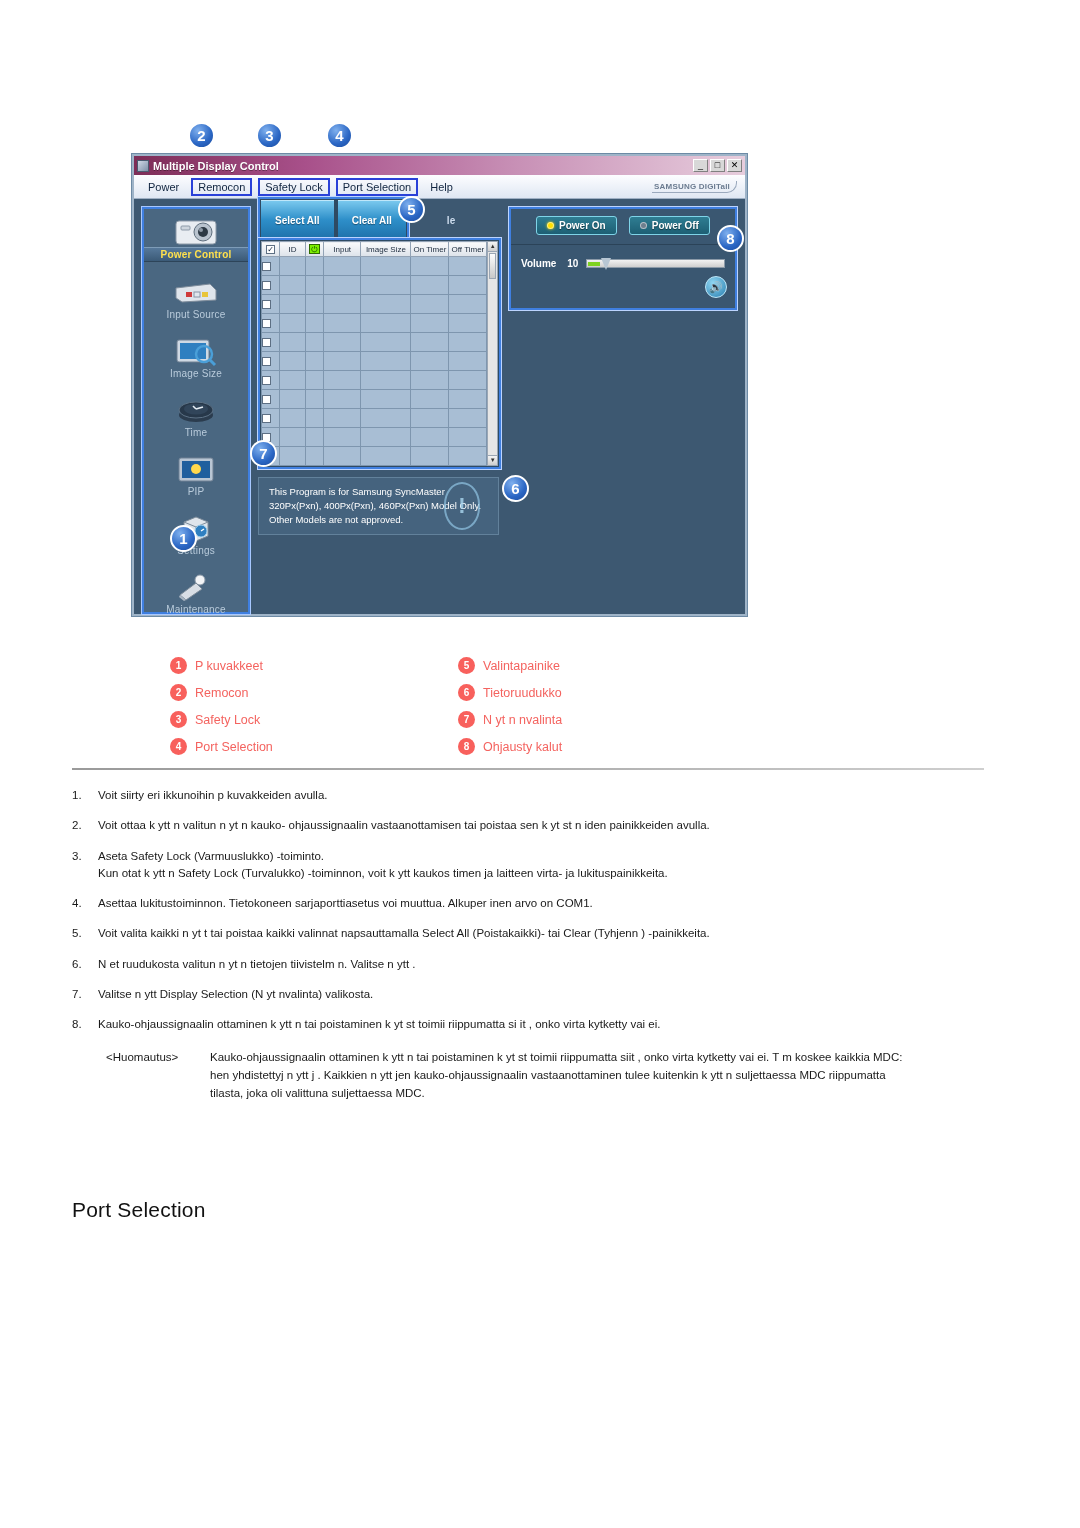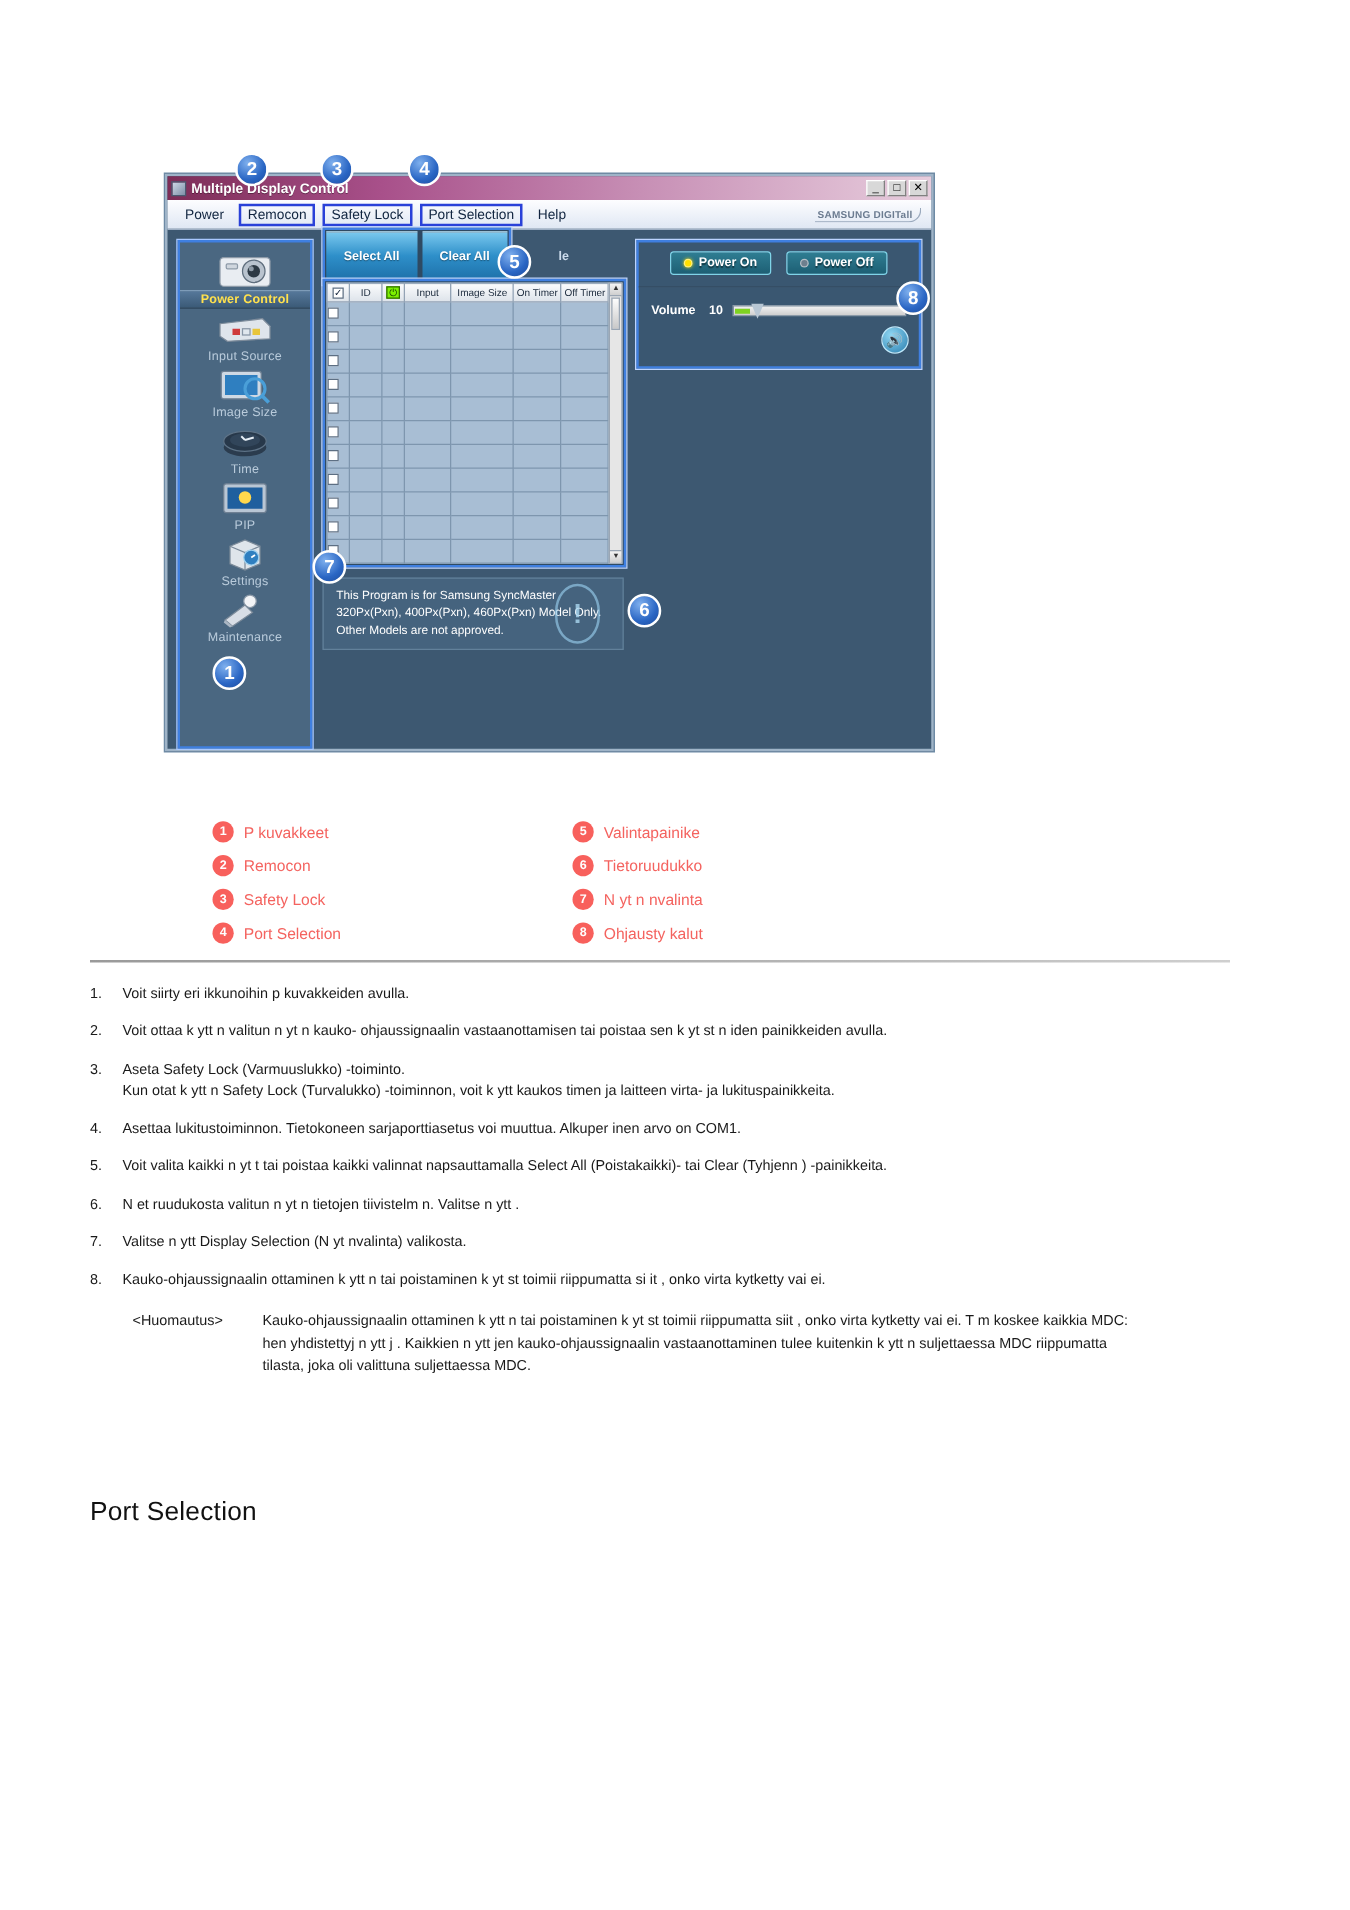--- a/index.html
+++ b/index.html
@@ -10,21 +10,21 @@
     font-family:"Liberation Sans", sans-serif;
     color:#000;
     position:relative;
     overflow:hidden;
   }
 
   
   .app-wrap { position:absolute; left:132px; top:130px; width:615px; height:470px; }
 
   .app-window {
-    position:absolute; left:0; top:9px; width:615px; height:462px;
+    position:absolute; left:0; top:24px; width:615px; height:462px;
     background:#3d5871;
     border:2px solid #9fb4c8;
     box-shadow:0 0 0 1px #6d8aa5;
   }
 
   .titlebar {
     height:19px;
     background:linear-gradient(to right,#7d2d57 0%, #a8508a 28%, #c78fb5 62%, #e7cddd 100%);
     display:flex; align-items:center; padding:0 3px;
     position:relative;
@@ -69,21 +69,21 @@
 
   
   .sidebar {
     width:108px; background:#4a6781;
     border:2px solid #3f7fe0;
     outline:1px solid #a8c8ff;
     display:flex; flex-direction:column; align-items:center;
     padding:8px 0 6px 0;
     position:relative;
   }
-  .side-item { width:100%; text-align:center; margin-bottom:2px; }
+  .side-item { width:100%; text-align:center; margin-bottom:16px; }
   .side-item.active .side-label {
     color:#ffe14d; font-weight:bold;
     background:linear-gradient(to bottom,#56789a,#3b5a77);
     display:block; border-top:1px solid #7e9cb8; border-bottom:1px solid #2d4459;
   }
   .side-icon { height:30px; display:flex; align-items:center; justify-content:center; }
   .side-label { font-size:10px; color:#b9cbdb; letter-spacing:.2px; padding:1px 0; }
 
   
   .center-col { flex:1; display:flex; flex-direction:column; min-width:0; }

